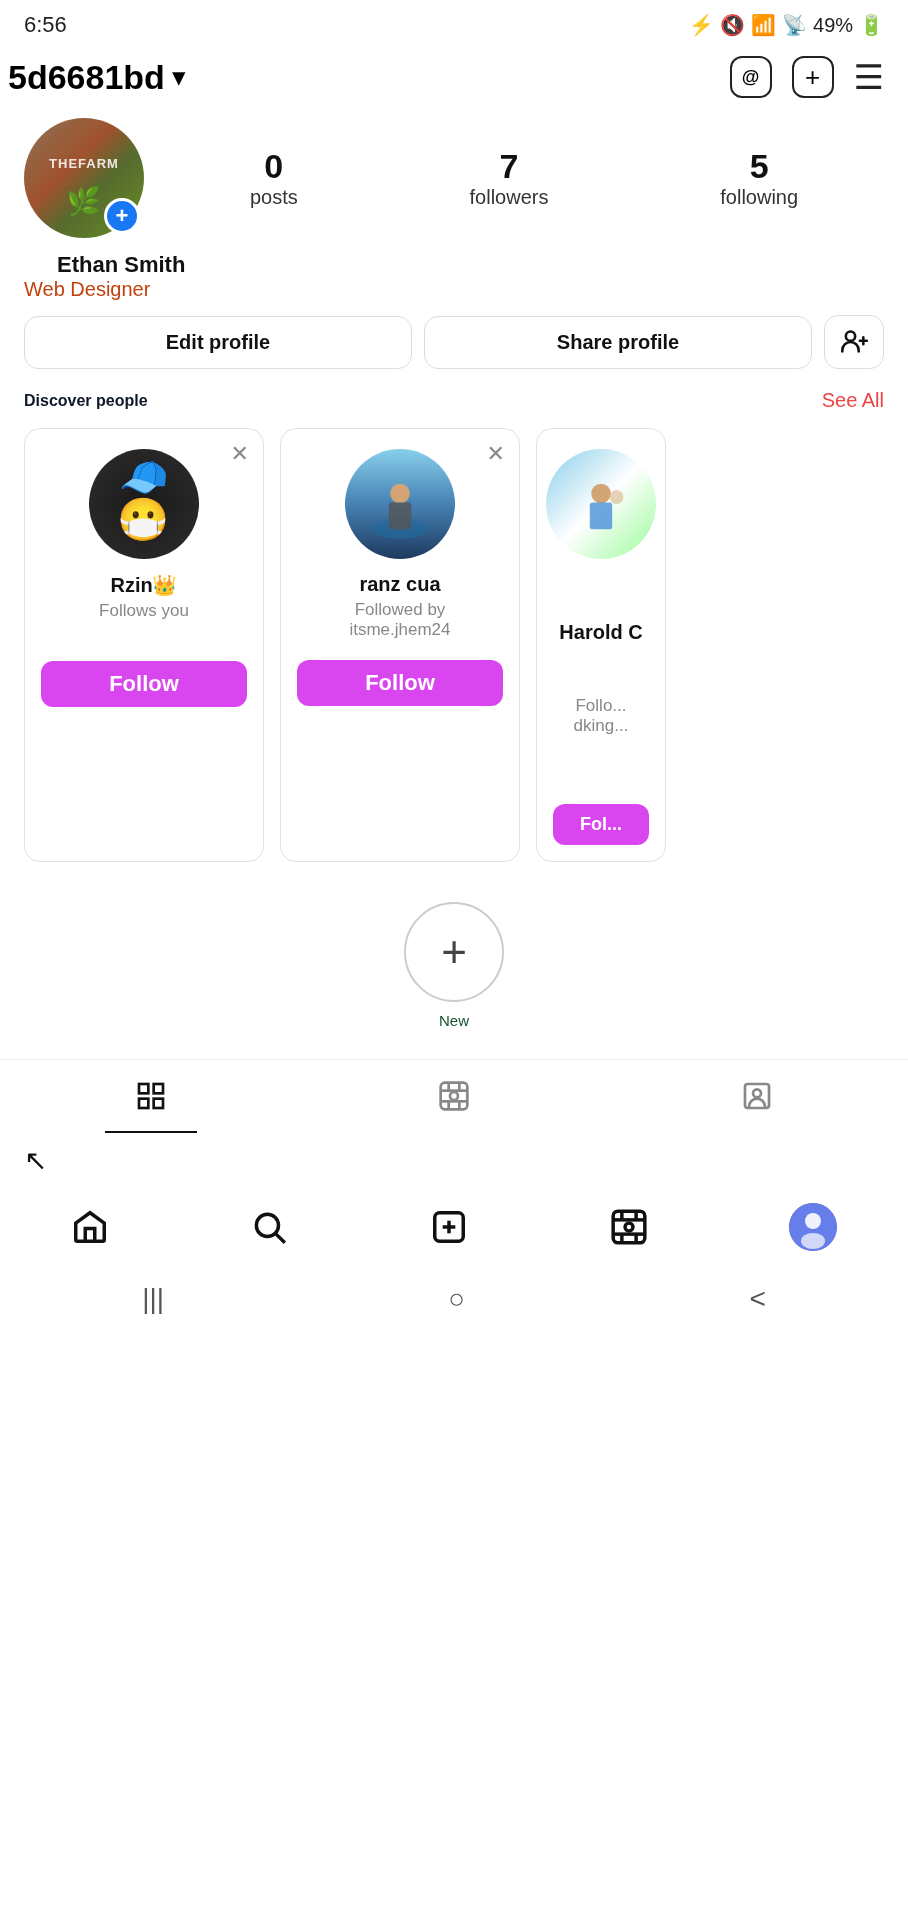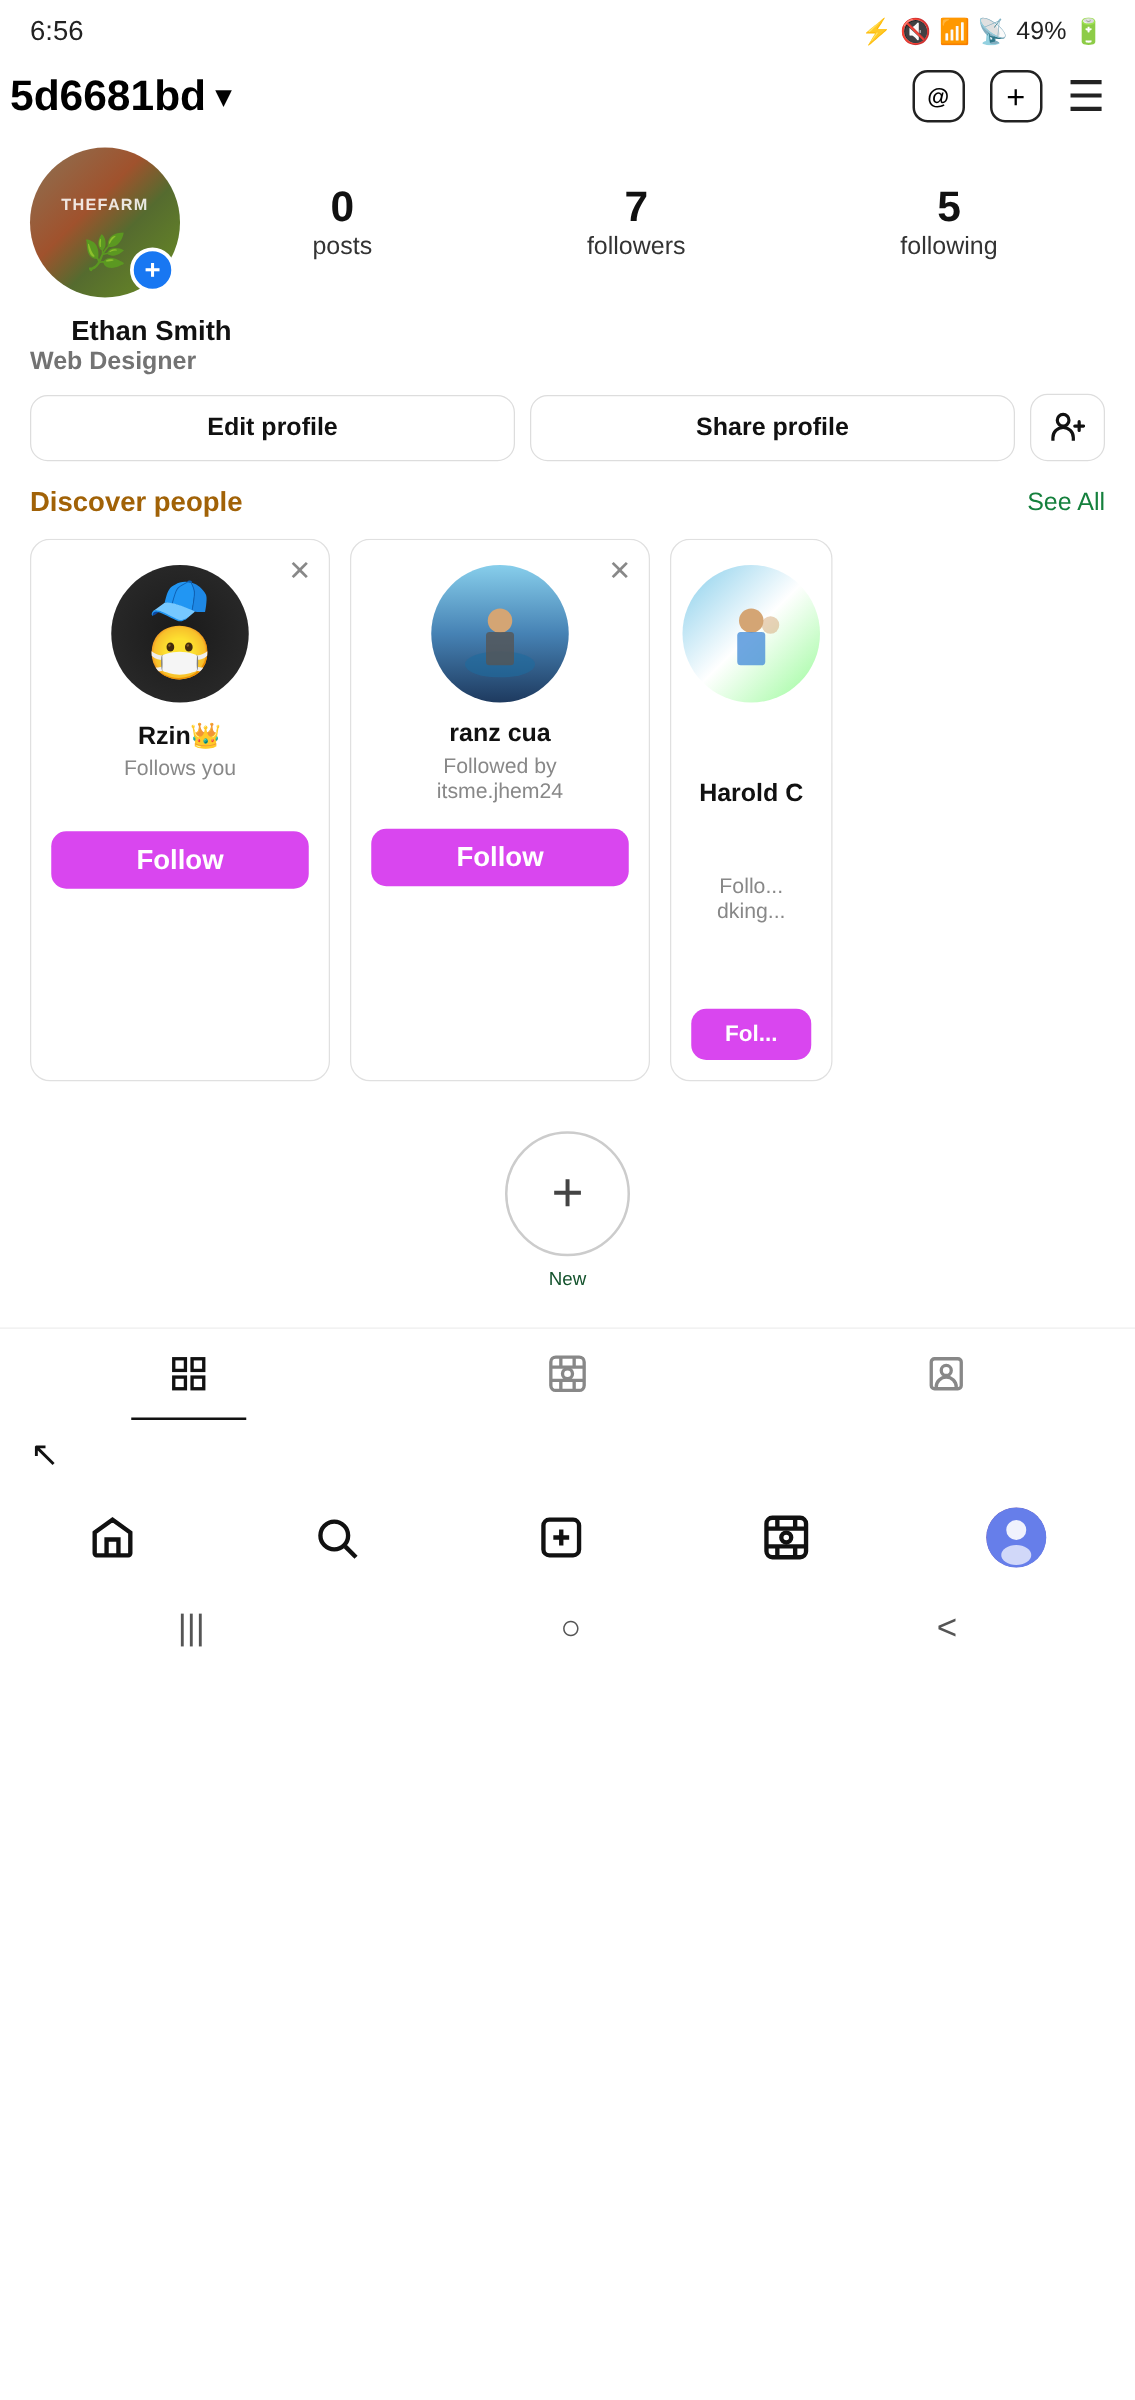--- a/index.html
+++ b/index.html
@@ -150,22 +150,21 @@
       padding: 4px 24px 14px 24px;
     }
     .profile-name {
       font-size: 22px;
       font-weight: 600;
       color: #111;
       margin-left: 33px;
     }
     .profile-bio {
       font-size: 20px;
-      color: #737373;
-      font-weight: bold;
+      color: #c2410c;
     }
 
     
     .action-buttons {
       display: flex;
       gap: 12px;
       padding: 0 24px 20px 24px;
       align-items: center;
       justify-content: flex-end;
     }
@@ -196,27 +195,27 @@
     }
 
     
     .discover-header {
       display: flex;
       justify-content: space-between;
       align-items: center;
       padding: 0 24px 16px 24px;
     }
     .discover-title {
-      font-size: 22px;
+      font-size: 16px;
       font-weight: 600;
-      color: #a16207;
+      color: #0f172a;
     }
     .see-all {
       font-size: 20px;
-      color: #15803d;
+      color: #ef4444;
       font-weight: 500;
       cursor: pointer;
     }
 
     
     .discover-scroll {
       display: flex;
       gap: 16px;
       padding: 0 24px 20px 24px;
       overflow-x: auto;

